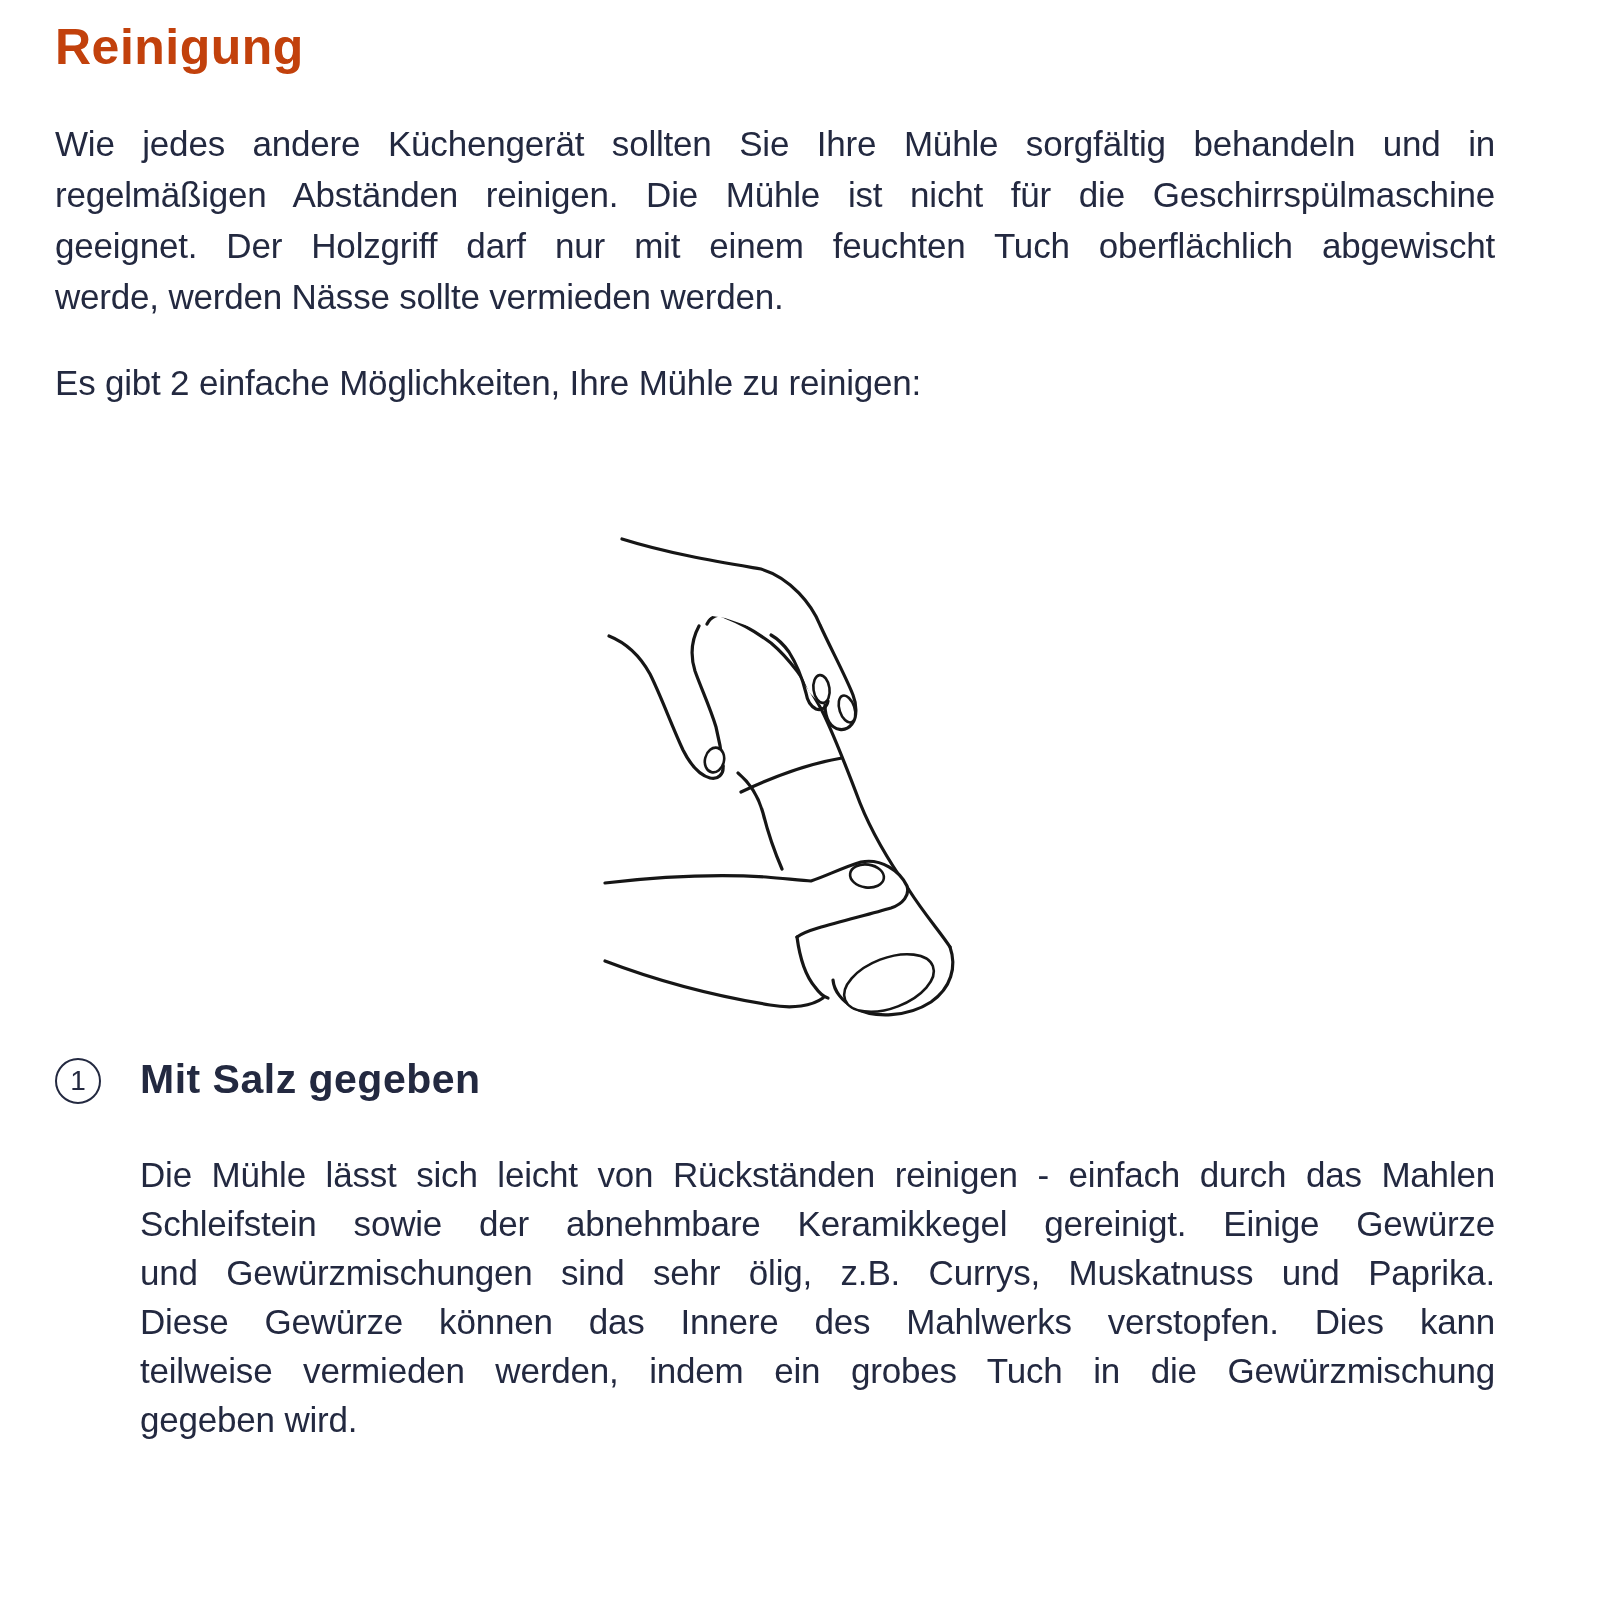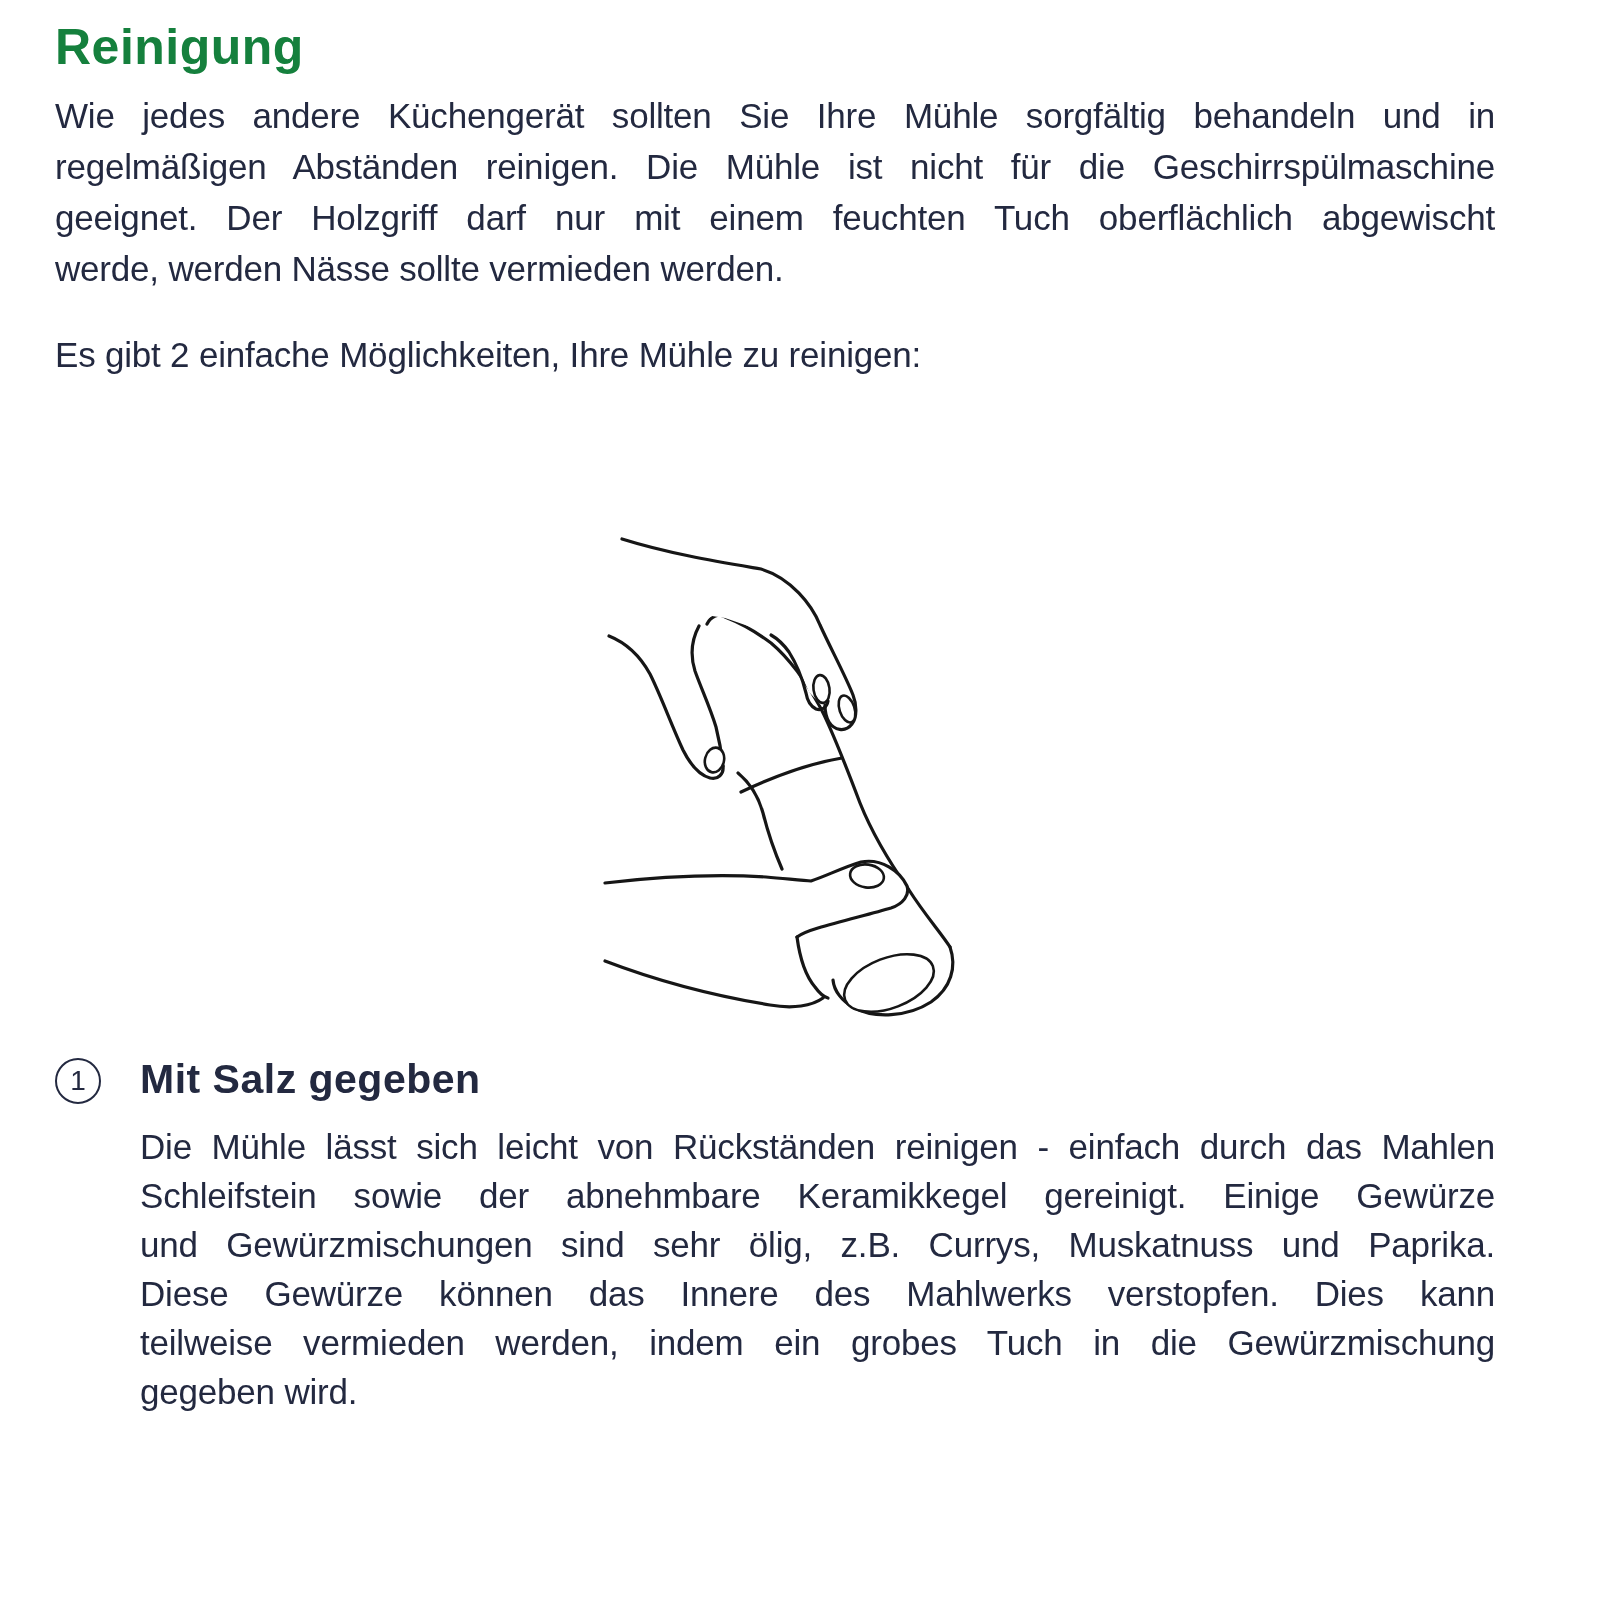--- a/index.html
+++ b/index.html
@@ -12,24 +12,24 @@
     color: #232940;
     overflow: hidden;
   }
   
   .h1 {
     position: absolute;
     left: 55px; top: 18px;
     font-size: 50px;
     font-weight: 600;
     letter-spacing: 0.5px;
-    color: #15803d;
+    color: #c2410c;
   }
   
-  .para { position: absolute; }
+  .para { position: absolute; margin-top: 28px; }
   .pline {
     font-size: 35px;
     font-weight: 400;
     letter-spacing: -0.2px;
     color: #232940;
     height: 51px;
     line-height: 51px;
     overflow: hidden;
   }
   .jline { text-align: justify; }

